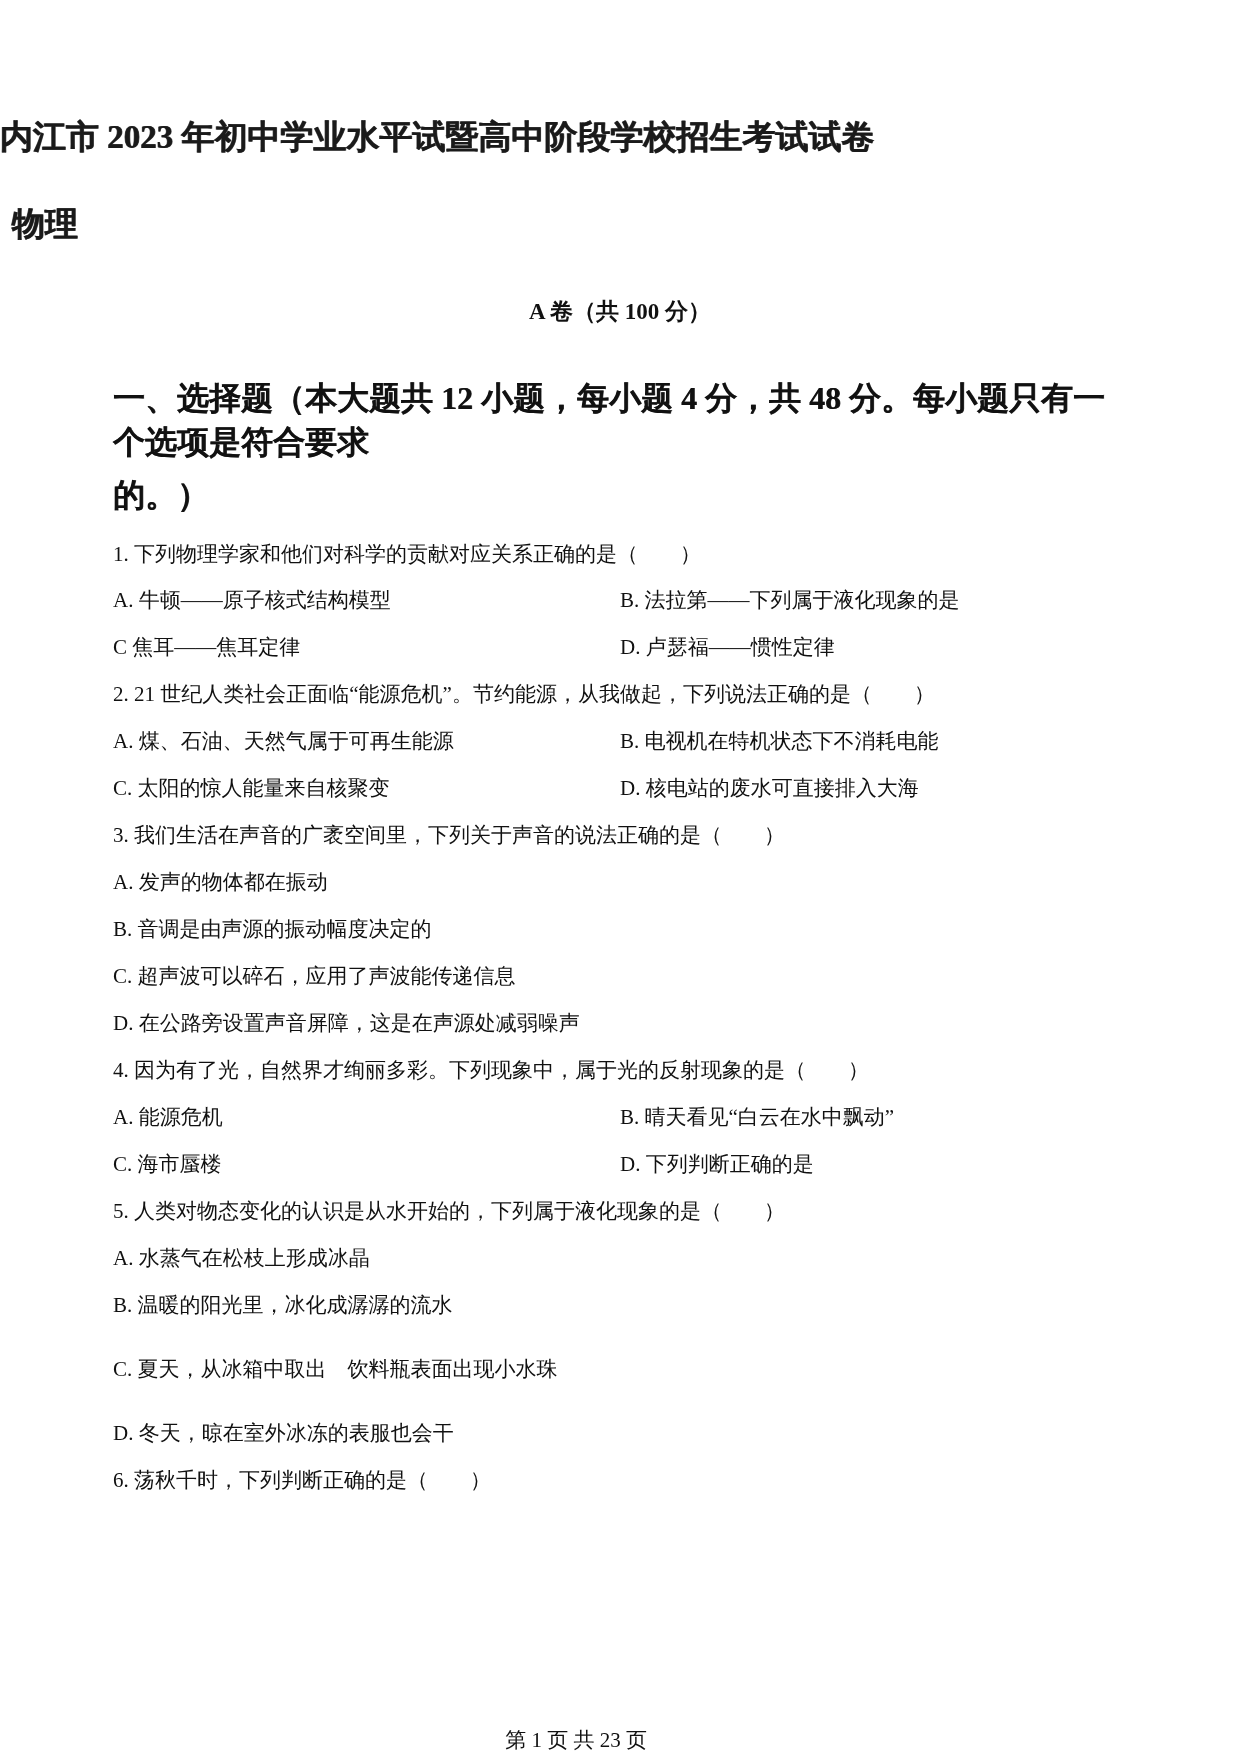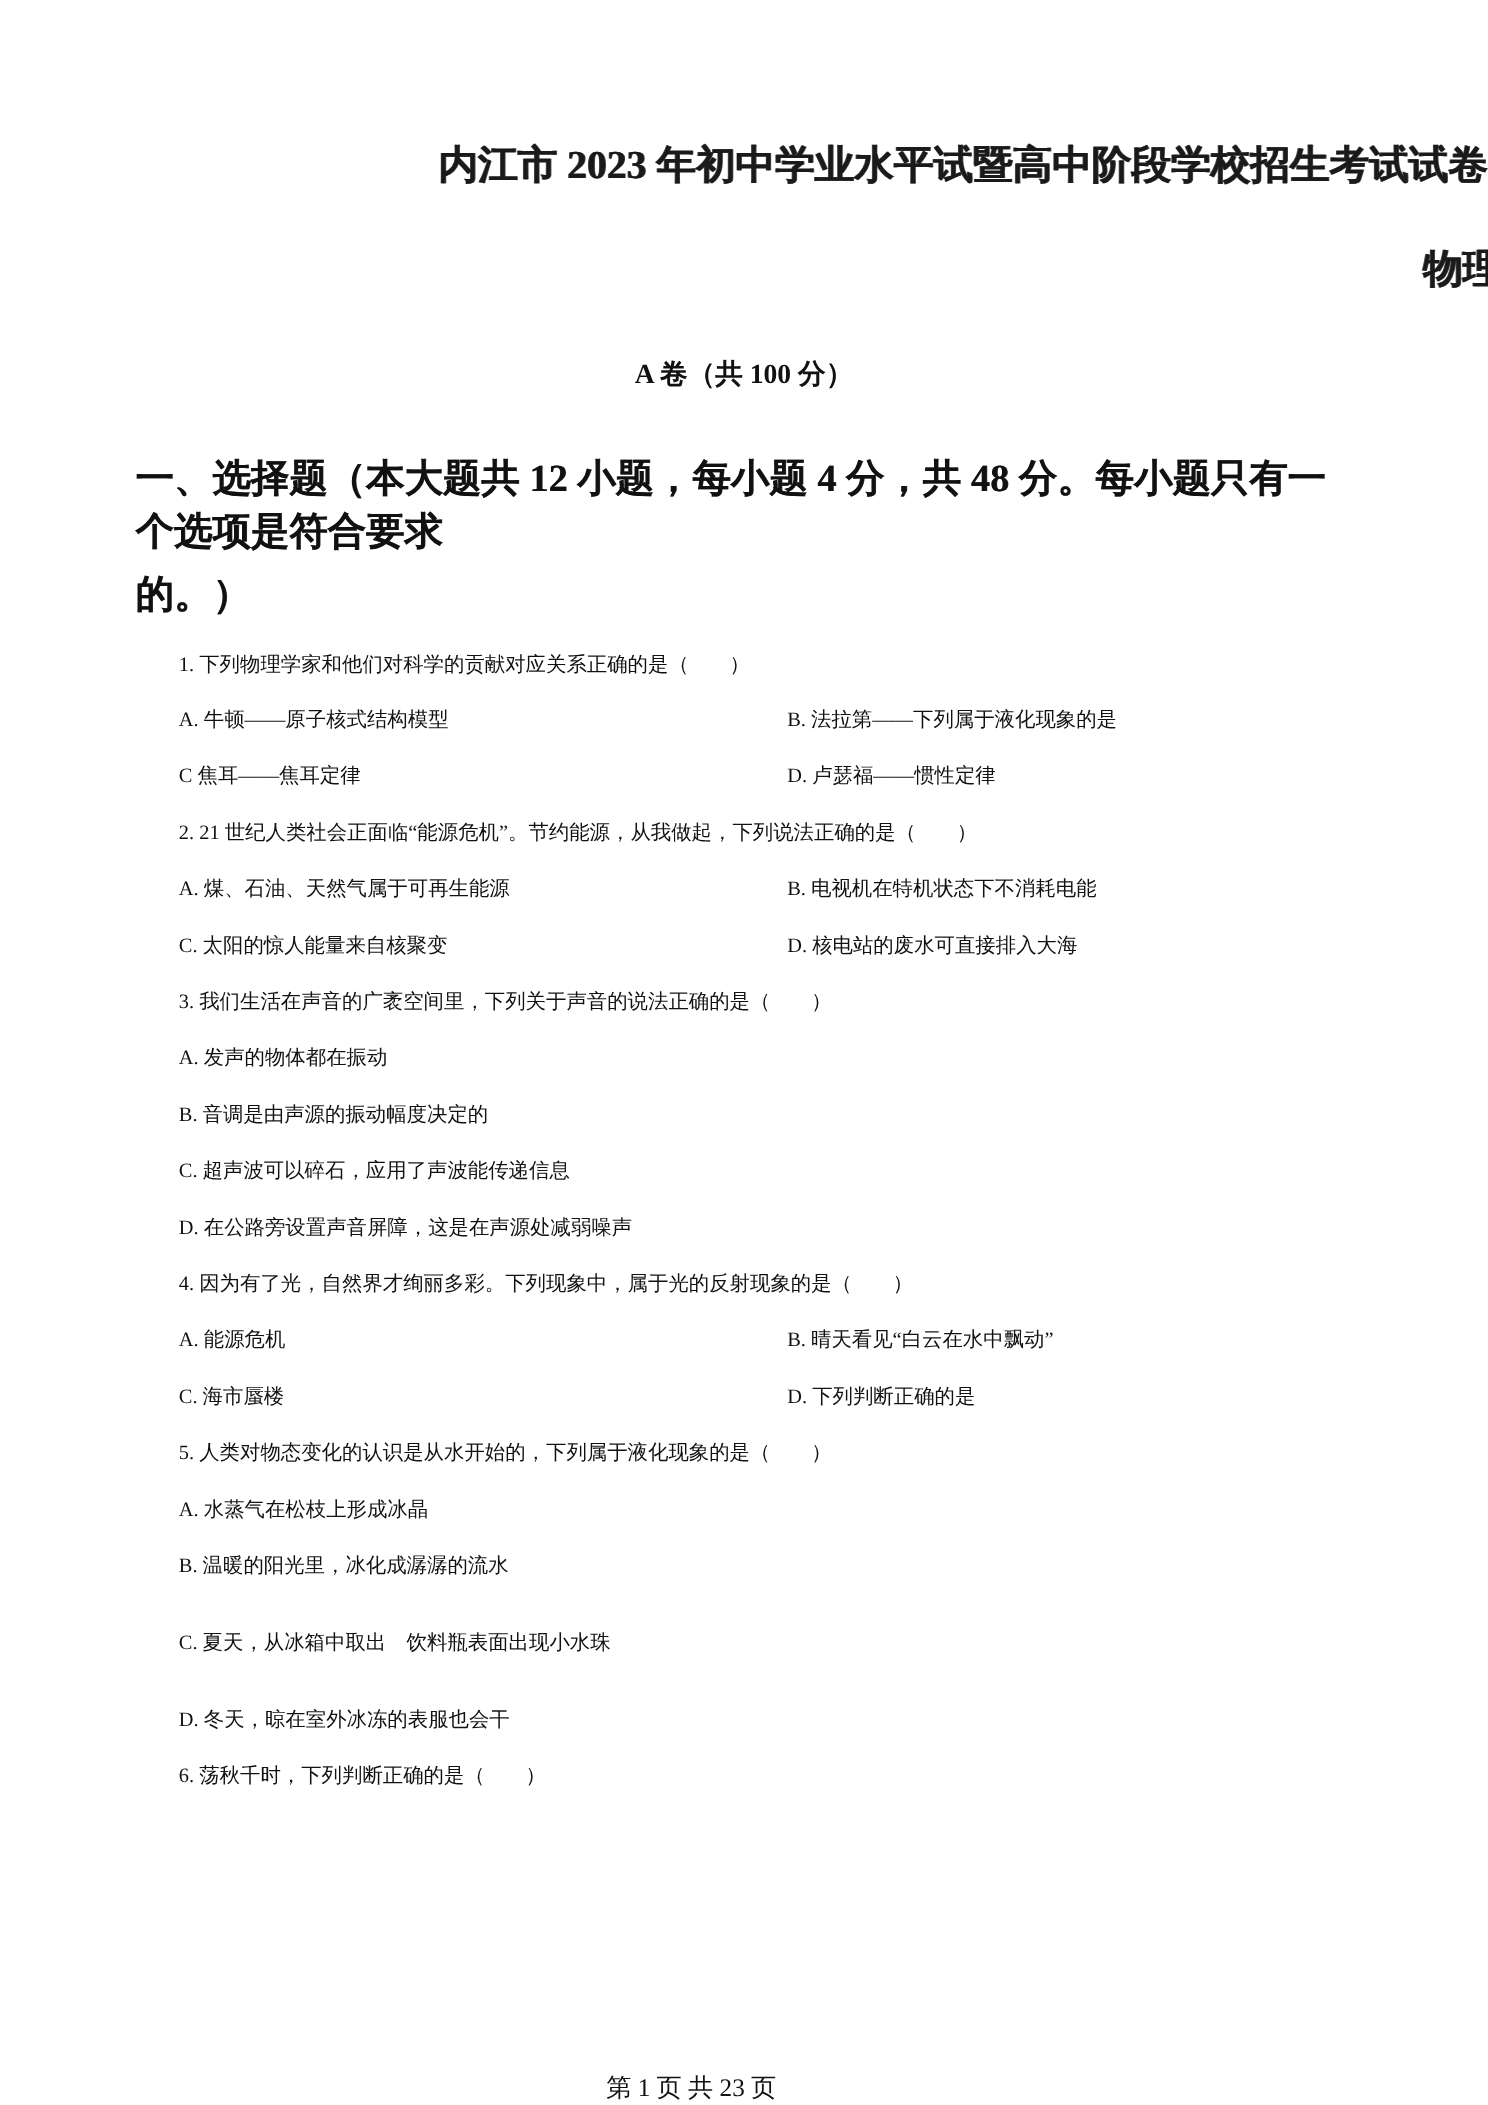--- a/index.html
+++ b/index.html
@@ -18,21 +18,21 @@
     .page {
       position: absolute;
       left: 0; top: 0;
       width: 1240px;
       height: 1754px;
     }
     .title {
       position: absolute;
       left: 0;
       width: 1240px;
-      text-align: right;
+      text-align: left;
       font-weight: bold;
       font-size: 33px;
       color: #1a1a1a;
       letter-spacing: 0px;
       text-shadow: 0.6px 0 0 #555, -0.6px 0 0 #555;
     }
     .title-main { top: 115px; }
     .title-sub { top: 202px; padding-left: 12px; }
     .section-head {
       position: absolute;
@@ -48,24 +48,23 @@
       left: 113px;
       width: 1000px;
       font-weight: bold;
       font-size: 32px;
       text-shadow: 0.4px 0 0 #444;
     }
     .part-head-1 { top: 377px; }
     .part-head-2 { top: 474px; }
     .line {
       position: absolute;
-      font-size: 17px;
+      font-size: 21px;
       line-height: 28px;
       white-space: pre;
-      margin-left: 36px;
     }
     .col-left { left: 113px; }
     .col-right { left: 620px; }
     .footer {
       position: absolute;
       left: 0;
       width: 1152px;
       top: 1726px;
       text-align: center;
       font-size: 21px;

